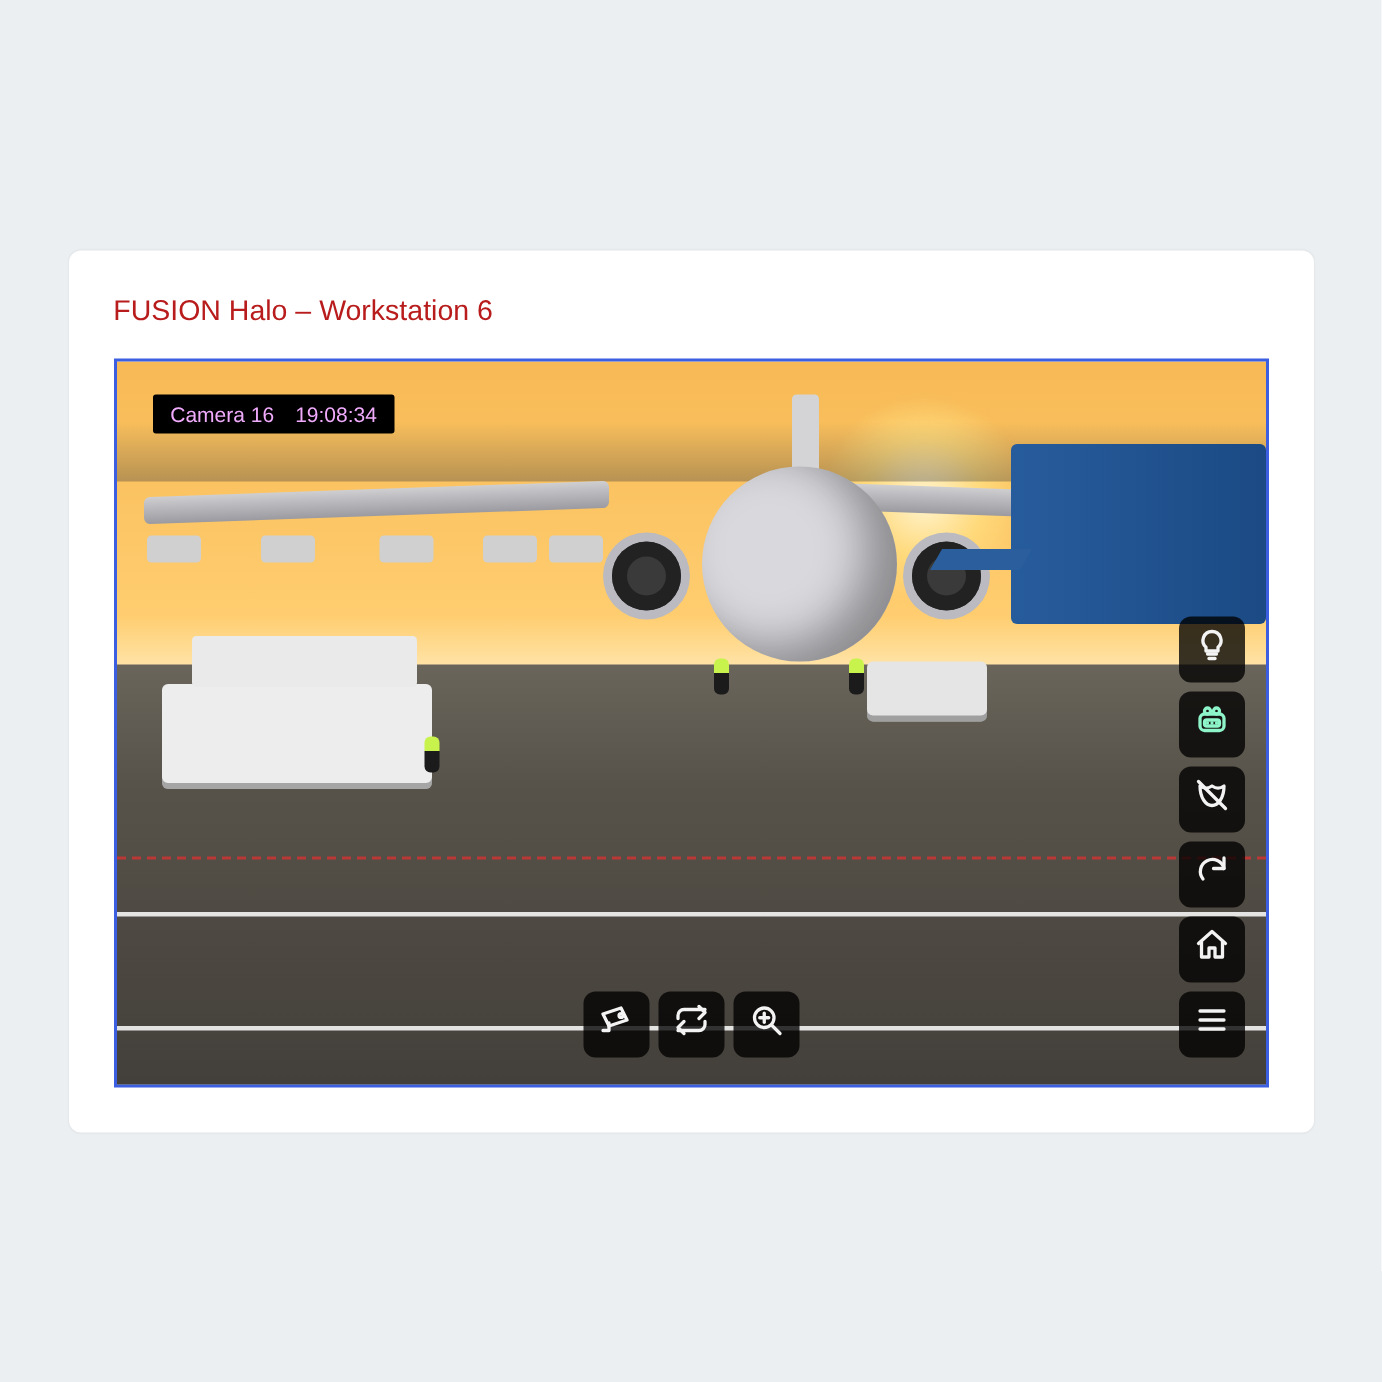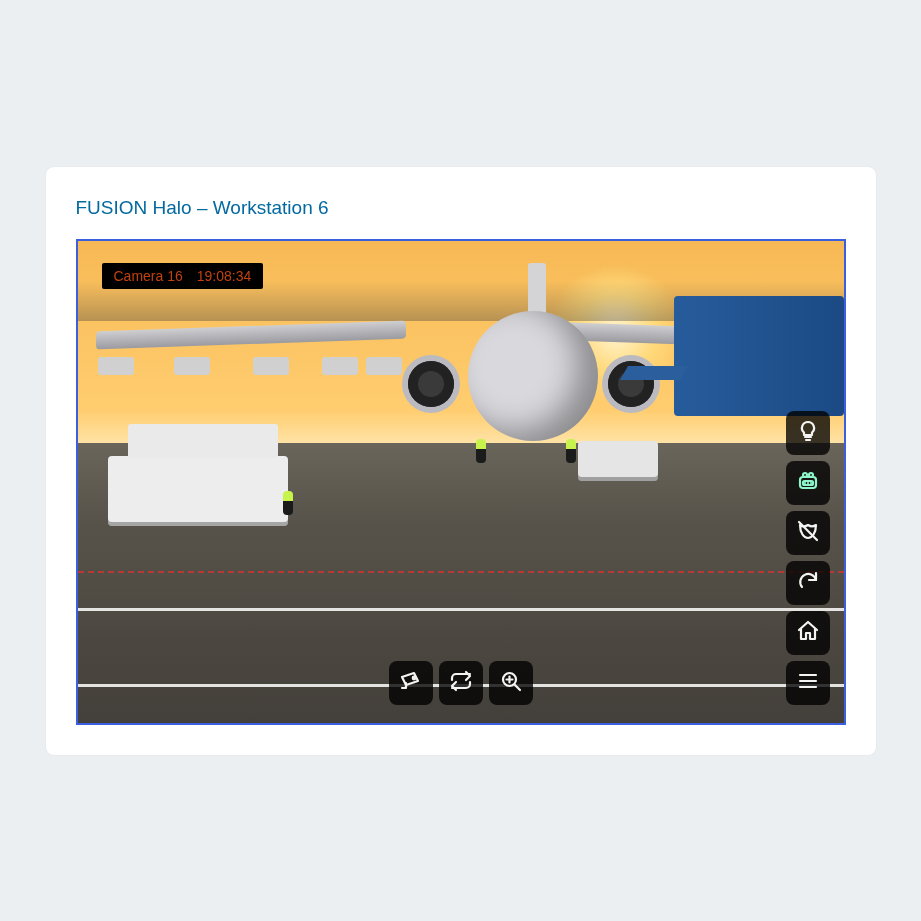--- a/index.html
+++ b/index.html
@@ -14,21 +14,21 @@
   }
   .card {
     width: 830px;
     background: #ffffff;
     border-radius: 8px;
     box-shadow: 0 0 2px rgba(0,0,0,.07);
     padding: 30px;
   }
   .header {
     font-size: 19px;
-    color: #0369a1;
+    color: #b91c1c;
     margin-bottom: 20px;
   }
   .video-frame {
     position: relative;
     width: 100%;
     height: 486px;
     border: 2px solid #3b5fe0;
     background: linear-gradient(180deg,#f7b955 0%,#ffcd6f 35%,#ffe3a6 42%,#5c574d 42.5%,#4b4843 70%,#3b3935 100%);
     overflow: hidden;
   }
@@ -101,21 +101,21 @@
   .worker.w1{ left:398px; top:198px;}
   .worker.w2{ left:488px; top:198px;}
   .worker.w3{ left:205px; top:250px;}
   .small-veh { position:absolute; width:36px; height:18px; background:#d0d0d0; border-radius:3px; top:116px;}
   .small-veh.s1{left:20px;} .small-veh.s2{left:96px;} .small-veh.s3{left:175px;}
   .small-veh.s4{left:244px;} .small-veh.s5{left:288px;}
 
   
   .osd {
     position:absolute; top:22px; left:24px;
-    background:#000; color:#c2410c;
+    background:#000; color:#f0abfc;
     font-size:14px; padding:5px 12px; border-radius:2px;
     display:flex; gap:14px;
   }
 
   
   .ctrl-center {
     position:absolute; left:50%; bottom:18px; transform:translateX(-50%);
     display:flex; gap:6px;
   }
   .btn {

